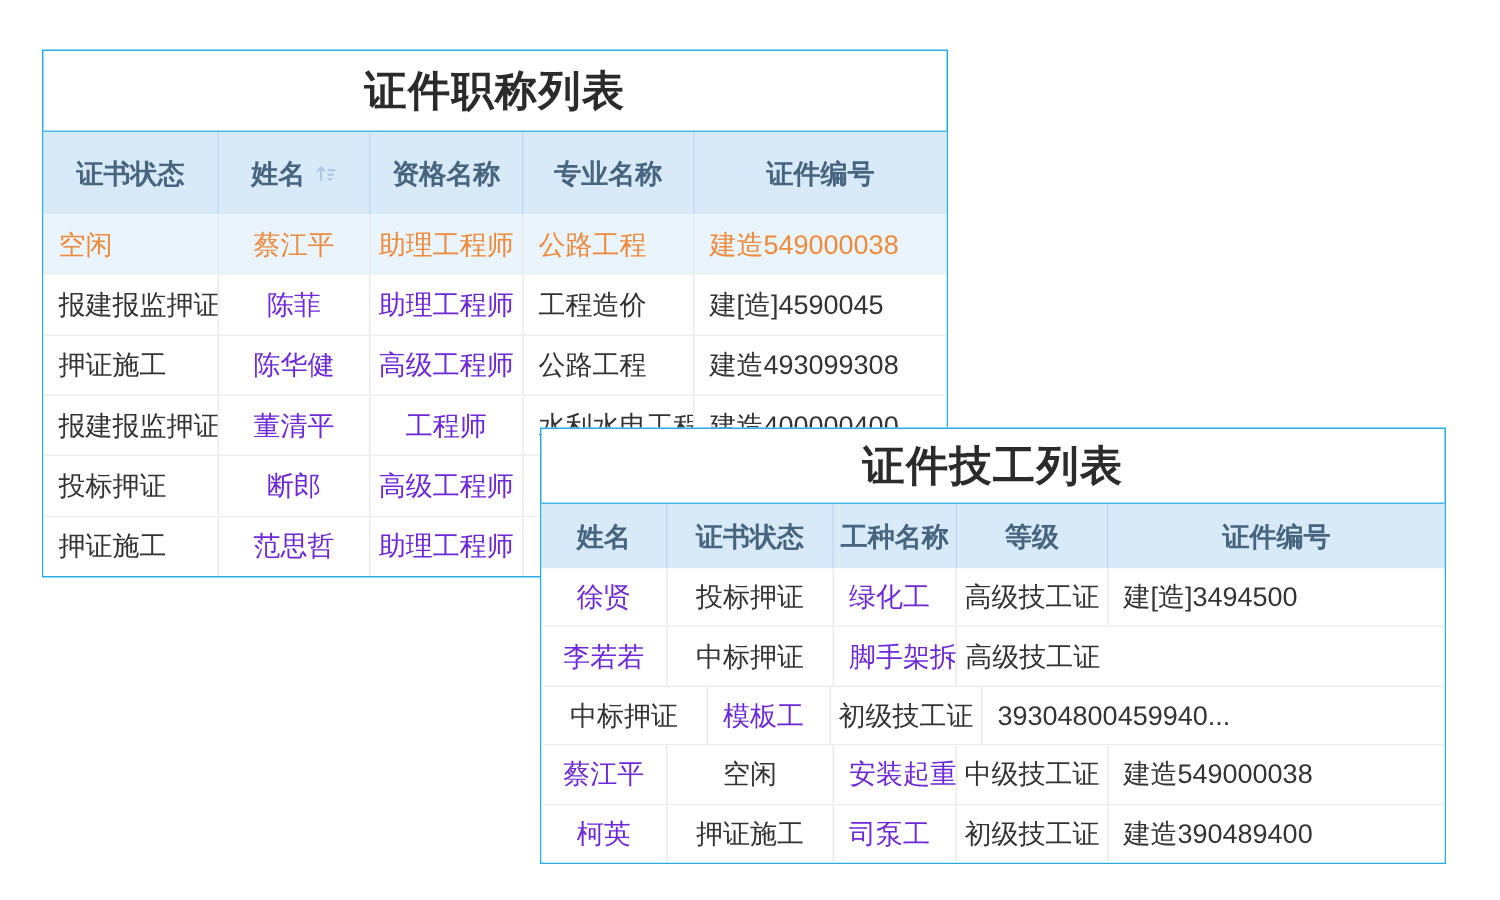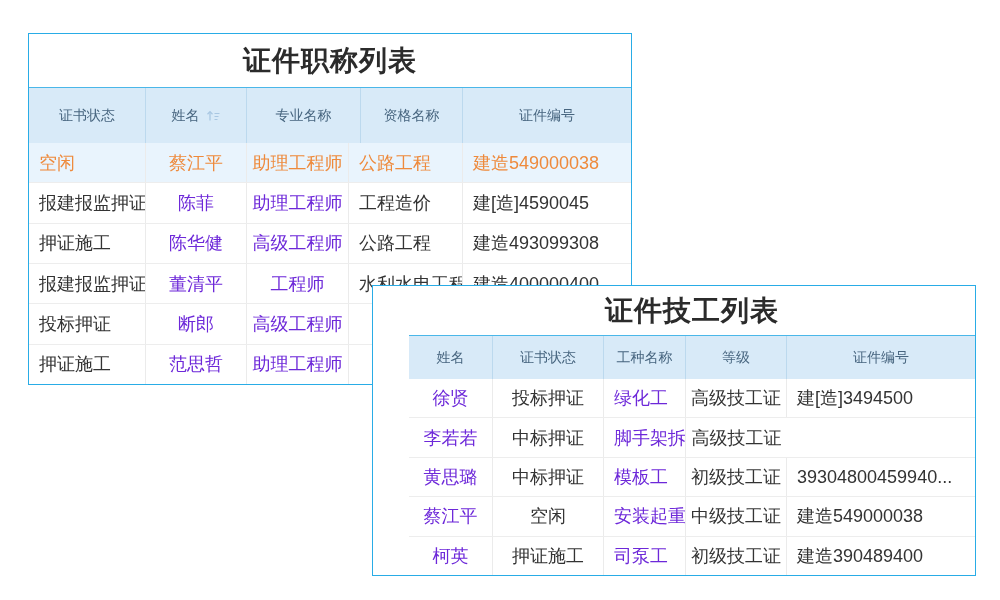--- a/index.html
+++ b/index.html
@@ -13,21 +13,21 @@
   }
   .panel {
     position: absolute;
     background: #ffffff;
     border: 1px solid #29ace6;
     box-sizing: border-box;
     display: flex;
     flex-direction: column;
   }
   #panel-title-table  { left: 28px;  top: 33px;  width: 604px; height: 352px; z-index: 1; }
-  #panel-worker-table { left: 372px; top: 285px; width: 604px; height: 291px; z-index: 2; padding-left: 36px; }
+  #panel-worker-table { left: 360px; top: 285px; width: 604px; height: 291px; z-index: 2; }
 
   .panel-title {
     display: flex;
     align-items: center;
     justify-content: center;
     font-size: 28px;
     font-weight: bold;
     color: #2b2b2b;
     border-bottom: 1px solid #4ab7e9;
     flex: 0 0 auto;
@@ -41,24 +41,25 @@
     background: #d8eaf8;
     color: #47657f;
     flex: 0 0 auto;
   }
   #panel-title-table  .thead { height: 55px; }
   #panel-worker-table .thead { height: 43px; }
   .th {
     display: flex;
     align-items: center;
     justify-content: center;
-    font-size: 14px;
+    font-size: 18px;
     box-sizing: border-box;
     border-right: 1px solid #bcd9ee;
     gap: 6px;
+    font-weight: bold;
   }
   .th:last-child { border-right: none; }
 
   .tbody { display: flex; flex-direction: column; flex: 1 1 auto; }
   .trow {
     display: flex;
     flex: 1 1 0;
     border-bottom: 1px solid #ededed;
     background: #fff;
   }
@@ -108,22 +109,22 @@
     <div class="th c2">
       <span>姓名</span>
       <span class="sort-icon">
         <svg width="15" height="12" viewBox="0 0 15 12">
           <path d="M4 2 L4 10.5" stroke="#a9c7e2" stroke-width="1.3" fill="none"></path>
           <path d="M1.5 4.2 L4 1.6 L6.5 4.2" stroke="#a9c7e2" stroke-width="1.3" fill="none"></path>
           <path d="M8.5 3.5 H13.5 M8.5 6.5 H12.5 M8.5 9.5 H11.5" stroke="#a9c7e2" stroke-width="1.2"></path>
         </svg>
       </span>
     </div>
+    <div class="th c3">资格名称</div>
     <div class="th c4">专业名称</div>
-    <div class="th c3">资格名称</div>
     <div class="th c5">证件编号</div>
   </div>
 
   <div class="tbody">
     <div class="trow hl">
       <div class="td c1">空闲</div>
       <div class="td c2 center link">蔡江平</div>
       <div class="td c3 center link">助理工程师</div>
       <div class="td c4">公路工程</div>
       <div class="td c5">建造549000038</div>
@@ -185,21 +186,20 @@
       <div class="td k4 center">高级技工证</div>
       <div class="td k5">建[造]3494500</div>
     </div>
     <div class="trow">
       <div class="td k1 center link">李若若</div>
       <div class="td k2 center">中标押证</div>
       <div class="td k3 link">脚手架拆...</div>
       <div class="td k4 center">高级技工证</div>
     </div>
     <div class="trow">
-      <div class="td k1 center link">黄思璐</div>
       <div class="td k2 center">中标押证</div>
       <div class="td k3 link">模板工</div>
       <div class="td k4 center">初级技工证</div>
       <div class="td k5">39304800459940...</div>
     </div>
     <div class="trow">
       <div class="td k1 center link">蔡江平</div>
       <div class="td k2 center">空闲</div>
       <div class="td k3 link">安装起重工</div>
       <div class="td k4 center">中级技工证</div>

